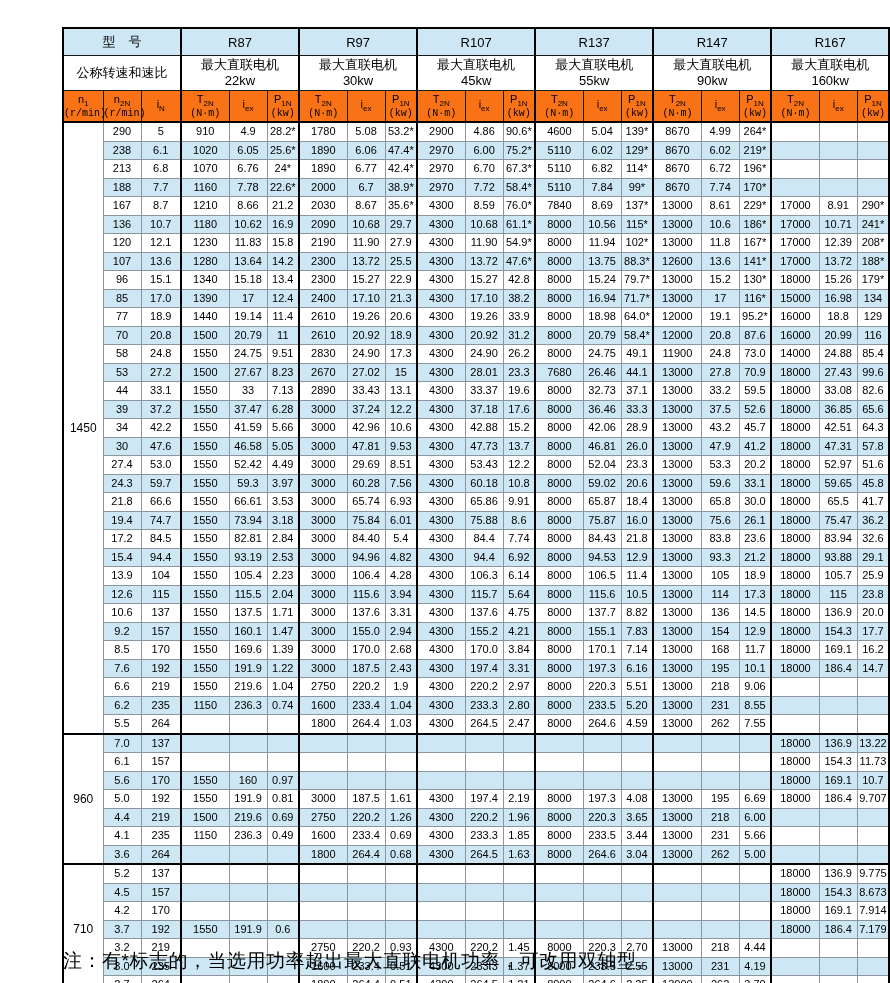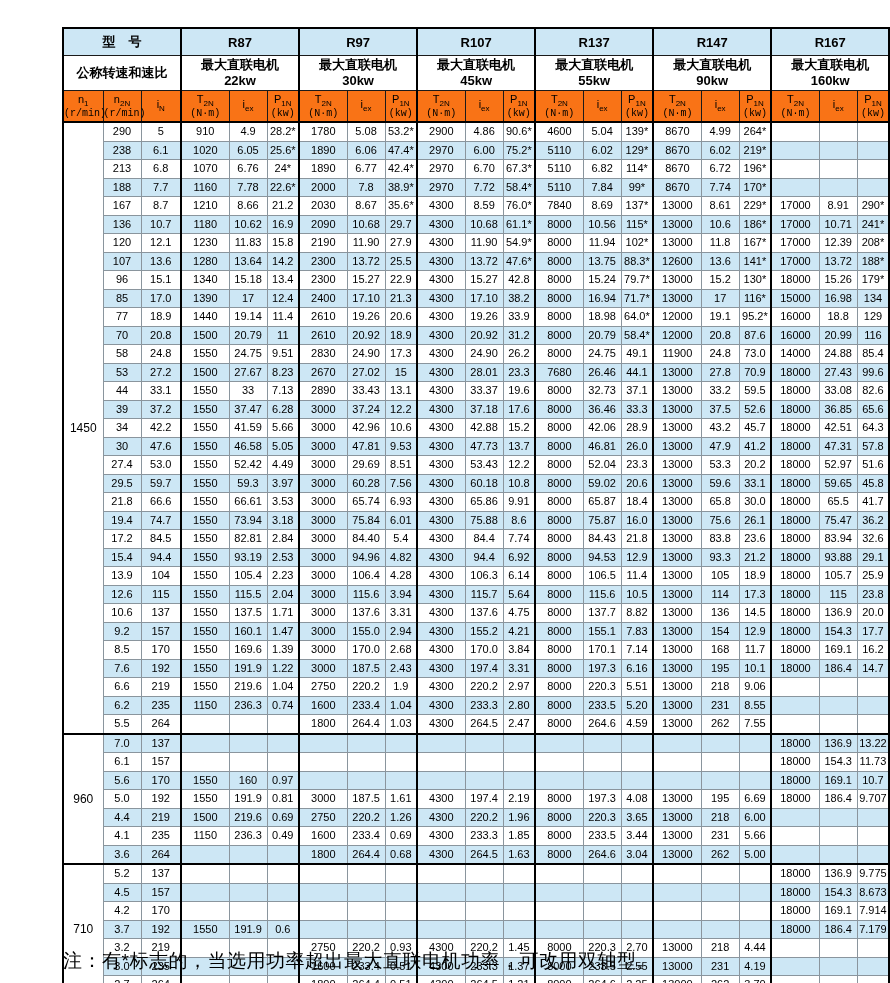--- a/index.html
+++ b/index.html
@@ -9,21 +9,21 @@
   }
   .continued{
     position:absolute;top:4px;right:1px;font-size:13px;font-weight:bold;letter-spacing:1px;margin-top:22px;
   }
   table.spec{
     position:absolute;left:62px;top:27px;width:826px;
     border-collapse:collapse;table-layout:fixed;
     border:2px solid #000;
   }
   
-  thead th{border:1px solid #1a1a1a;font-weight:bold;padding:0;}
+  thead th{border:1px solid #1a1a1a;font-weight:normal;padding:0;}
   tr.hr1 th{height:26px;font-size:13px;background:#cde7f5;}
   tr.hr2 th{height:34px;font-size:13px;background:#ffffff;line-height:1.25;}
   tr.hr3 th{height:30px;font-size:11px;font-weight:normal;background:#f97316;line-height:1.15;border-bottom:2px solid #000;}
   tr.hr3 sub{font-size:8px;}
   tr.hr3 .unit{font-size:10px;font-family:Liberation Mono, monospace;}
   
   td{
     border:1px solid #8a959d;height:17.5px;padding:0 1px;
     font-size:11px;text-align:center;vertical-align:middle;line-height:1;
     overflow:hidden;white-space:nowrap;
@@ -254,21 +254,21 @@
         <td class=""></td>
         <td class=""></td>
       </tr>
       <tr class="stripe">
         <td class="">188</td>
         <td class="">7.7</td>
         <td class="g">1160</td>
         <td class="">7.78</td>
         <td class="">22.6*</td>
         <td class="g">2000</td>
-        <td class="">7.8</td>
+        <td class="">6.7</td>
         <td class="">38.9*</td>
         <td class="g">2970</td>
         <td class="">7.72</td>
         <td class="">58.4*</td>
         <td class="g">5110</td>
         <td class="">7.84</td>
         <td class="">99*</td>
         <td class="g">8670</td>
         <td class="">7.74</td>
         <td class="">170*</td>
@@ -600,21 +600,21 @@
         <td class="">52.04</td>
         <td class="">23.3</td>
         <td class="g">13000</td>
         <td class="">53.3</td>
         <td class="">20.2</td>
         <td class="g">18000</td>
         <td class="">52.97</td>
         <td class="">51.6</td>
       </tr>
       <tr class="stripe">
-        <td class="">29.5</td>
+        <td class="">24.3</td>
         <td class="">59.7</td>
         <td class="g">1550</td>
         <td class="">59.3</td>
         <td class="">3.97</td>
         <td class="g">3000</td>
         <td class="">60.28</td>
         <td class="">7.56</td>
         <td class="g">4300</td>
         <td class="">60.18</td>
         <td class="">10.8</td>

